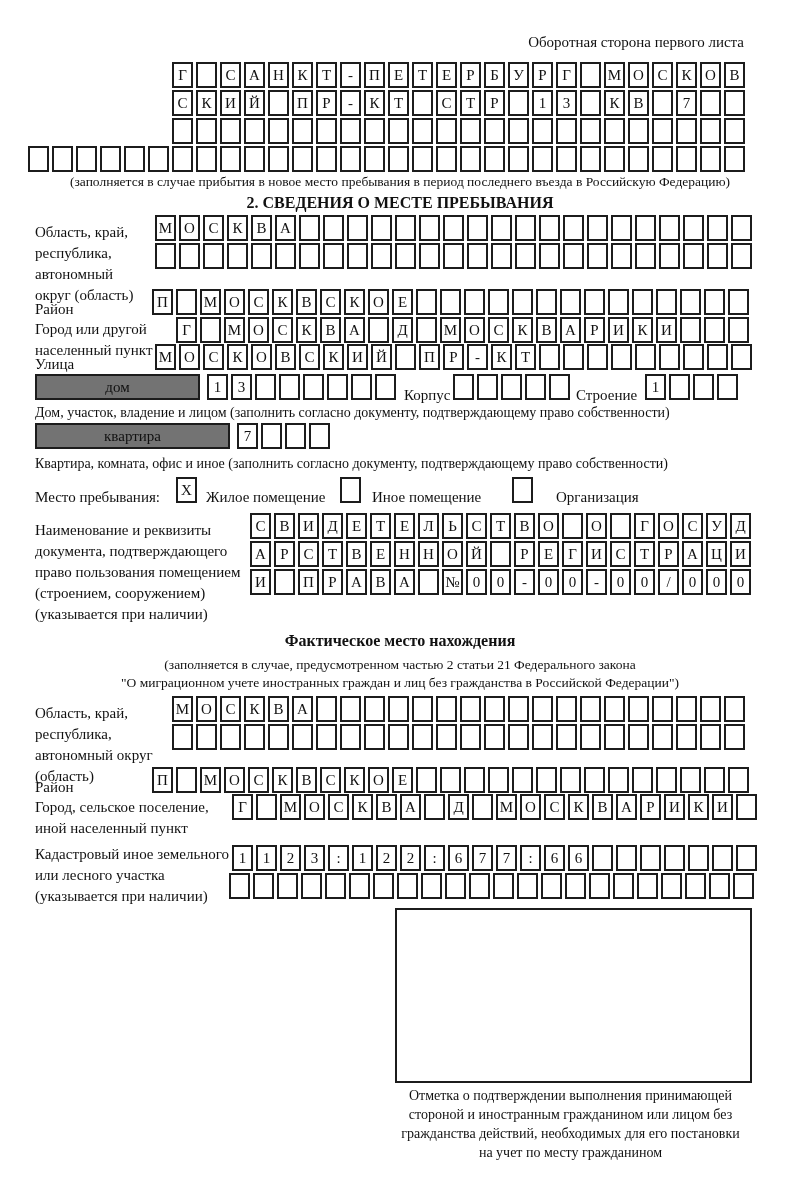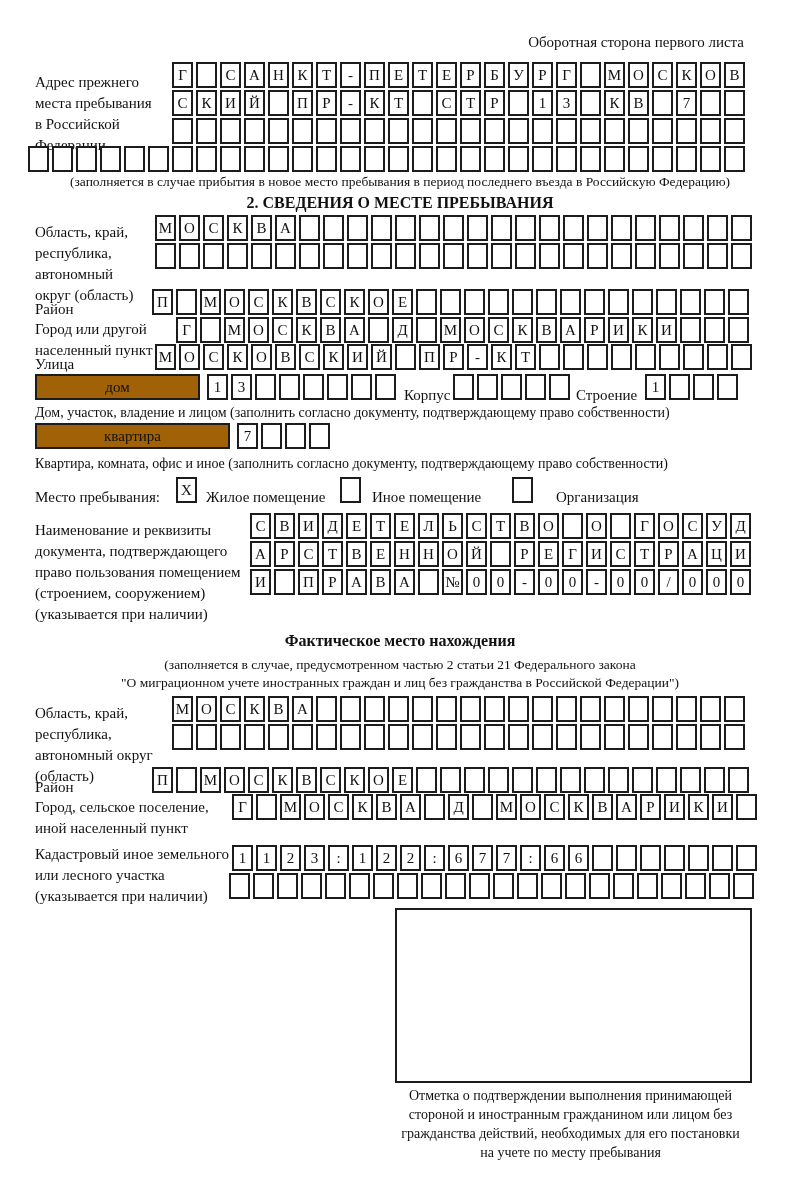--- a/index.html
+++ b/index.html
@@ -18,36 +18,35 @@
   .cells{display:flex;gap:3px;}
   .cell{
     width:17px;height:22px;
     border:2px solid #1c1c1c;
     display:flex;align-items:center;justify-content:center;
     font-size:15px;line-height:22px;
     background:#fff;
     flex:0 0 auto;
   }
   .bigbox{
-    border:2px solid #1c1c1c;height:22px;background:#a16207;
+    border:2px solid #1c1c1c;height:22px;background:#737373;
     display:flex;align-items:center;justify-content:center;
     font-size:15px;
   }
   .center-note{text-align:center;}
   .stamp{border:2px solid #1c1c1c;background:#fff;}
   .conf-line{font-size:14px;line-height:19px;text-align:center;}
 </style>
 </head>
 <body>
 
 <div class="page">
 
   <div class="abs lbl" style="right:56px;top:24px;">Оборотная сторона первого листа</div>
 
-  <div class="abs lbl" style="left:35px;top:64px;width:125px;">Адрес прежнего места пребывания в Российской Федерации</div>
   <div class="abs cells" style="left:172px;top:62px;">
       <div class="cell">Г</div>
       <div class="cell"></div>
       <div class="cell">С</div>
       <div class="cell">А</div>
       <div class="cell">Н</div>
       <div class="cell">К</div>
       <div class="cell">Т</div>
       <div class="cell">-</div>
       <div class="cell">П</div>
@@ -574,16 +573,16 @@
       <div class="cell"></div>
       <div class="cell"></div>
       <div class="cell"></div>
     </div>
 
   <div class="abs stamp" style="left:395px;top:908px;width:353px;height:171px;"></div>
   <div class="abs" style="left:348px;top:1086px;width:445px;">
     <div class="conf-line">Отметка о подтверждении выполнения принимающей</div>
     <div class="conf-line">стороной и иностранным гражданином или лицом без</div>
     <div class="conf-line">гражданства действий, необходимых для его постановки</div>
-    <div class="conf-line">на учете по месту пребывания</div>
+    <div class="conf-line">на учет по месту гражданином</div>
   </div>
 
 </div>
 
 </body></html>

